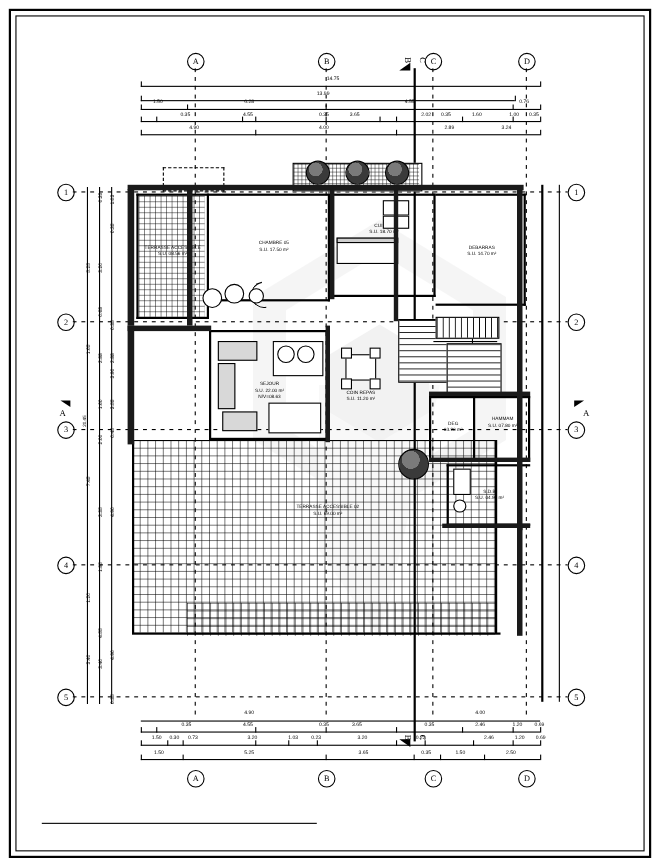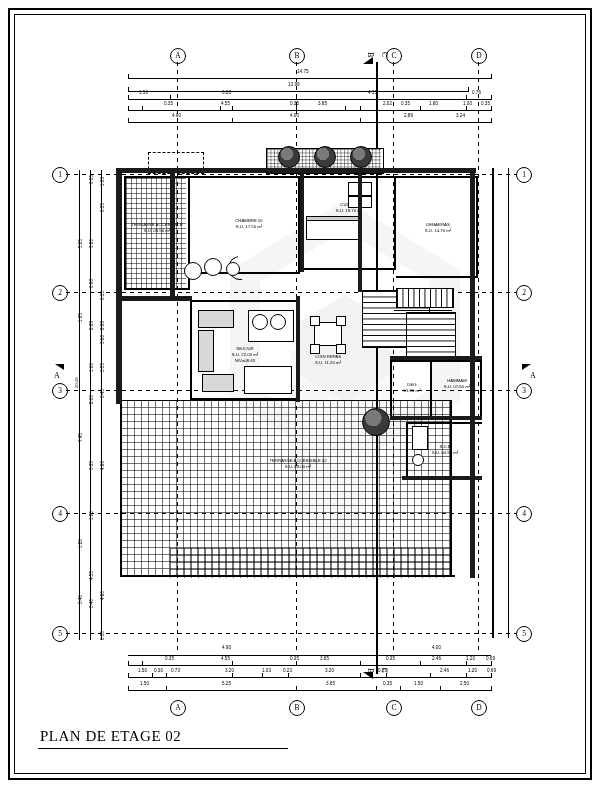--- a/index.html
+++ b/index.html
@@ -473,16 +473,15 @@
     <div class="wall" style="left:186px;top:136px;width:4px;height:106px;"></div>
     <div class="wall" style="left:280px;top:196px;width:92px;height:4px;"></div>
     <div class="wall" style="left:280px;top:256px;width:92px;height:4px;"></div>
     <div class="wall" style="left:292px;top:316px;width:80px;height:4px;"></div>
     <div class="wall" style="left:360px;top:320px;width:5px;height:98px;"></div>
 
     <div class="ln" style="left:382px;top:8px;width:2px;height:470px;"></div>
     <div class="ln" style="left:398px;top:8px;width:1px;height:470px;"></div>
   </div>
 
-  <div class="title">PLAN DE ETAGE 02</div>
   <div class="title-rule"></div>
 
 </div>
 
 </body></html>

